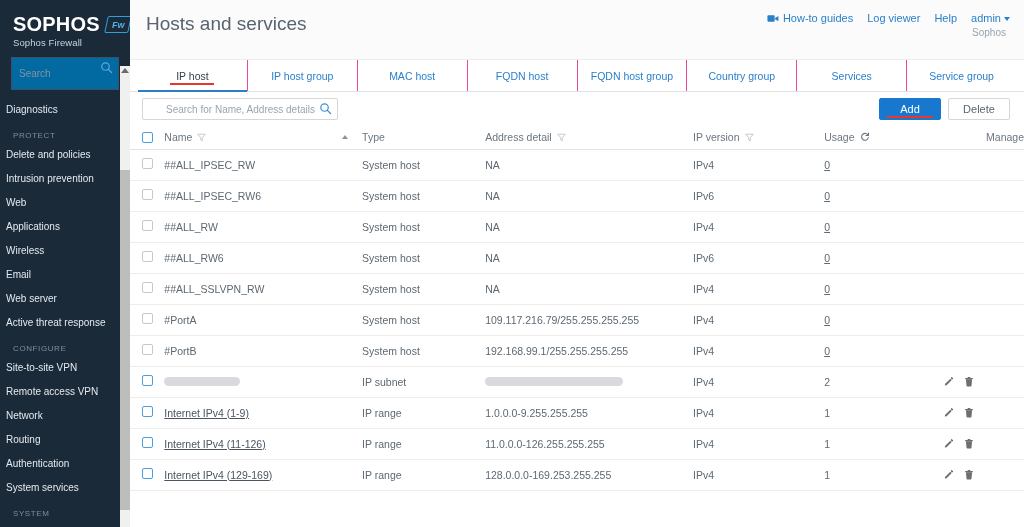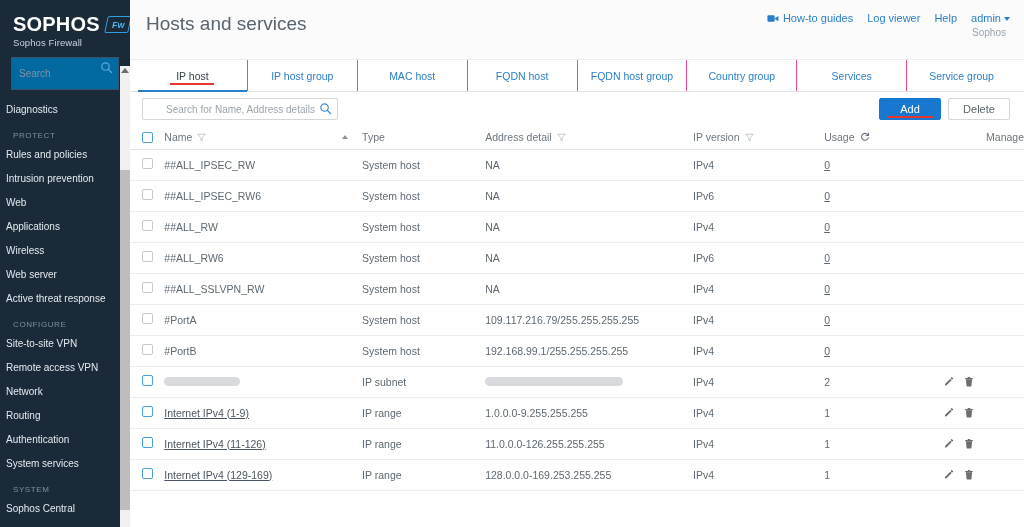--- a/index.html
+++ b/index.html
@@ -278,25 +278,26 @@
         <svg class="sicon" viewBox="0 0 16 16">
           <circle cx="6.8" cy="6.8" r="4.6" fill="none" stroke="#5aa9df" stroke-width="1.5"></circle>
           <line x1="10.3" y1="10.3" x2="14.2" y2="14.2" stroke="#5aa9df" stroke-width="1.6" stroke-linecap="round"></line>
         </svg>
       </div>
     </div>
 
     <nav class="nav">
         <div class="nav-item"><span>Diagnostics</span></div>
         <div class="nav-group">PROTECT</div>
-        <div class="nav-item"><span>Rules and policies</span></div>
+        <div class="nav-item"><span>Delete and policies</span></div>
         <div class="nav-item"><span>Intrusion prevention</span></div>
         <div class="nav-item"><span>Web</span></div>
         <div class="nav-item"><span>Applications</span></div>
         <div class="nav-item"><span>Wireless</span></div>
+        <div class="nav-item"><span>Email</span></div>
         <div class="nav-item"><span>Web server</span></div>
         <div class="nav-item"><span>Active threat response</span></div>
         <div class="nav-group">CONFIGURE</div>
         <div class="nav-item"><span>Site-to-site VPN</span></div>
         <div class="nav-item"><span>Remote access VPN</span></div>
         <div class="nav-item"><span>Network</span></div>
         <div class="nav-item"><span>Routing</span></div>
         <div class="nav-item"><span>Authentication</span></div>
         <div class="nav-item"><span>System services</span></div>
         <div class="nav-group">SYSTEM</div>

